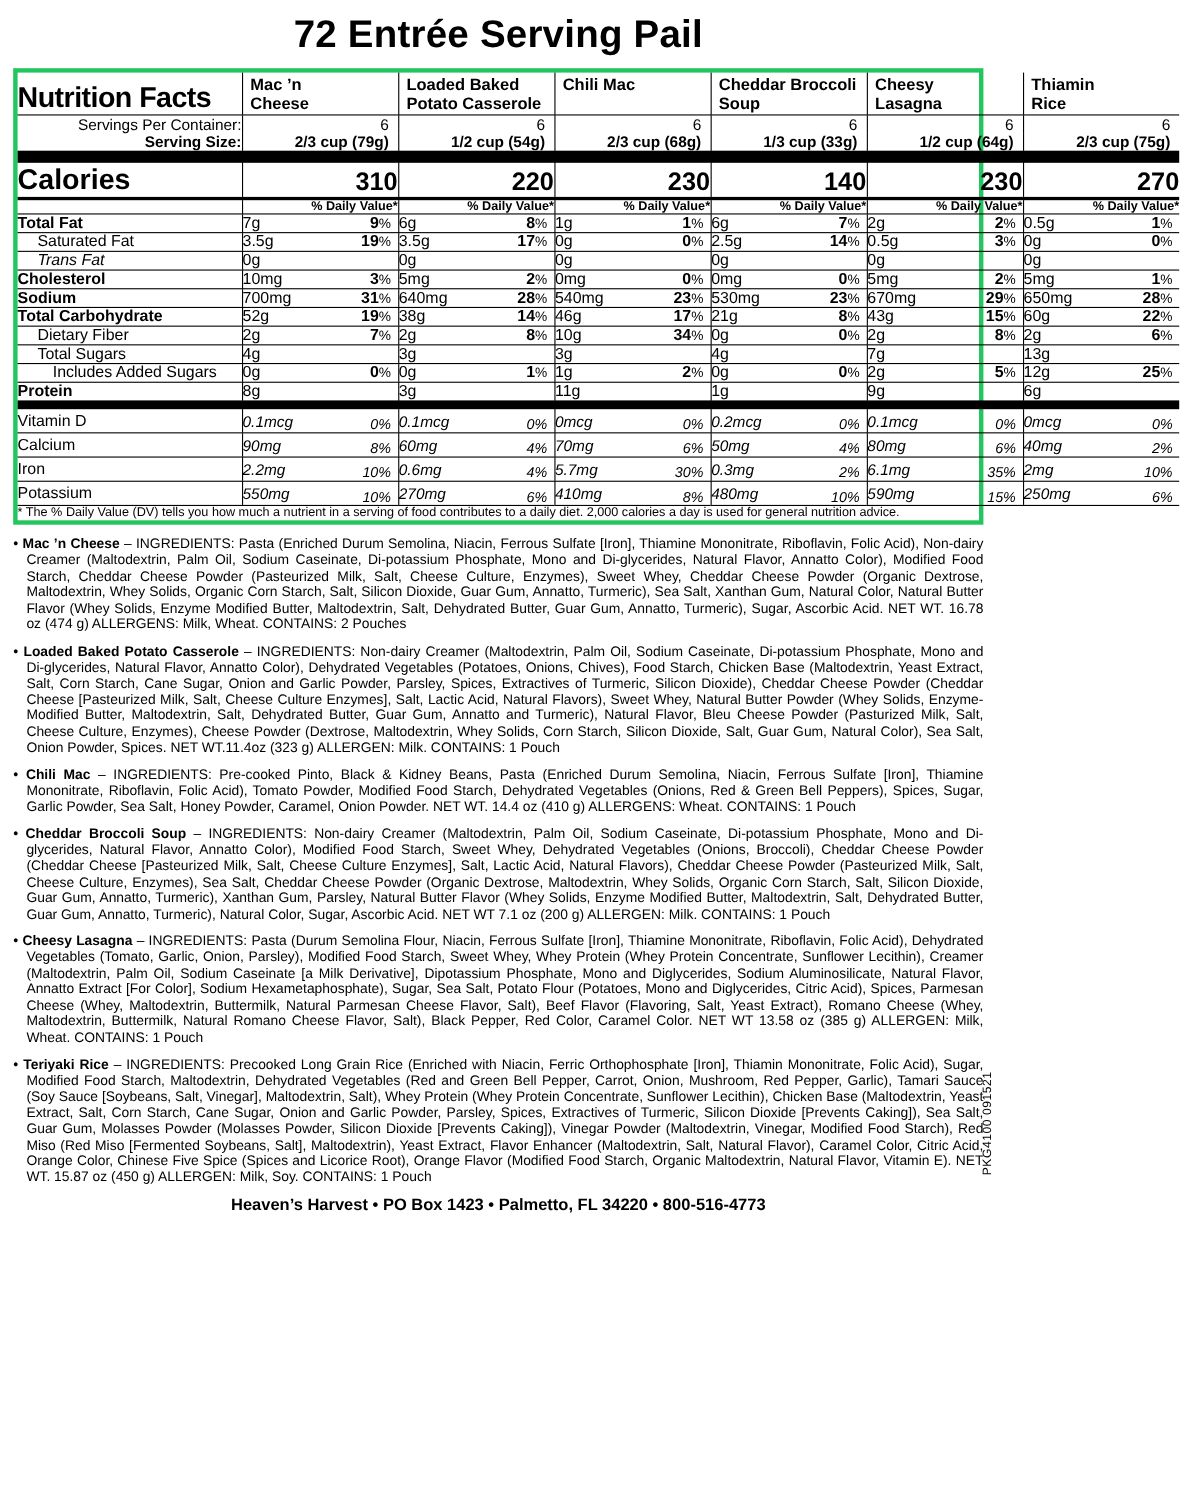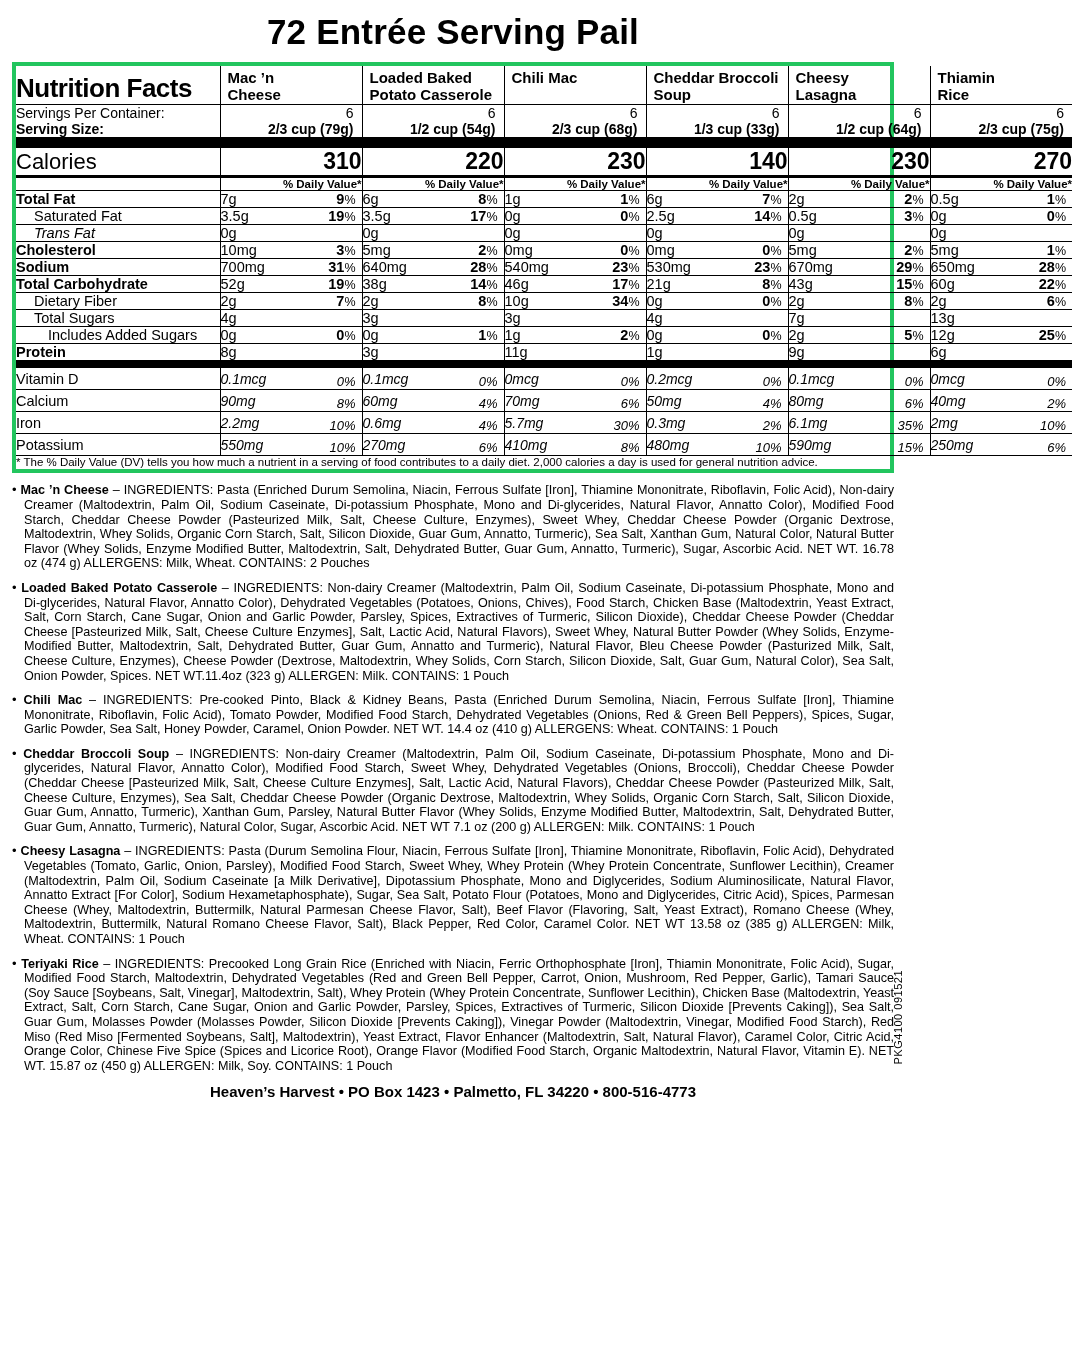--- a/index.html
+++ b/index.html
@@ -46,27 +46,27 @@
   .rule-med  td { border-bottom: 3px solid #000; height:0; }
   .rule-thick td { border-bottom: 11px solid #000; height:0; }
   .rule-thick2 td { border-bottom: 8px solid #000; height:0; }
 
   .lab { font-size: 14.5px; padding-left: 6px; }
   .lab.b { font-weight: bold; }
   .lab.ind1 { padding-left: 18px; }
   .lab.ind2 { padding-left: 32px; }
   .lab.ital { font-style: italic; }
 
-  .servline td { font-size: 14px; padding-top: 3px; padding-bottom: 1px; }
+  .servline td { font-size: 14px; padding-top: 3px; padding-bottom: 1px; text-align: right; }
   .servline .val { text-align: right; padding-right: 8px; font-size: 14px; }
   .servline .lab { font-weight: normal; }
   .servline.b .lab, .servline.b .val { font-weight: bold; }
 
   .cal-row td { padding-top: 3px; padding-bottom: 2px; }
-  .cal-label { font-size: 22px; font-weight: normal; padding-left: 6px; }
+  .cal-label { font-size: 26px; font-weight: bold; padding-left: 6px; }
   .cal-val { font-size: 23px; font-weight: bold; text-align: right; padding-right: 8px; }
 
   .dv-row td { font-size: 11.5px; font-weight: bold; text-align: right; padding-right: 8px; padding-top: 2px; padding-bottom: 1px;}
 
   .cell {
     font-size: 14.5px;
     padding-left: 7px;
     position: relative;
     white-space: nowrap;
   }

